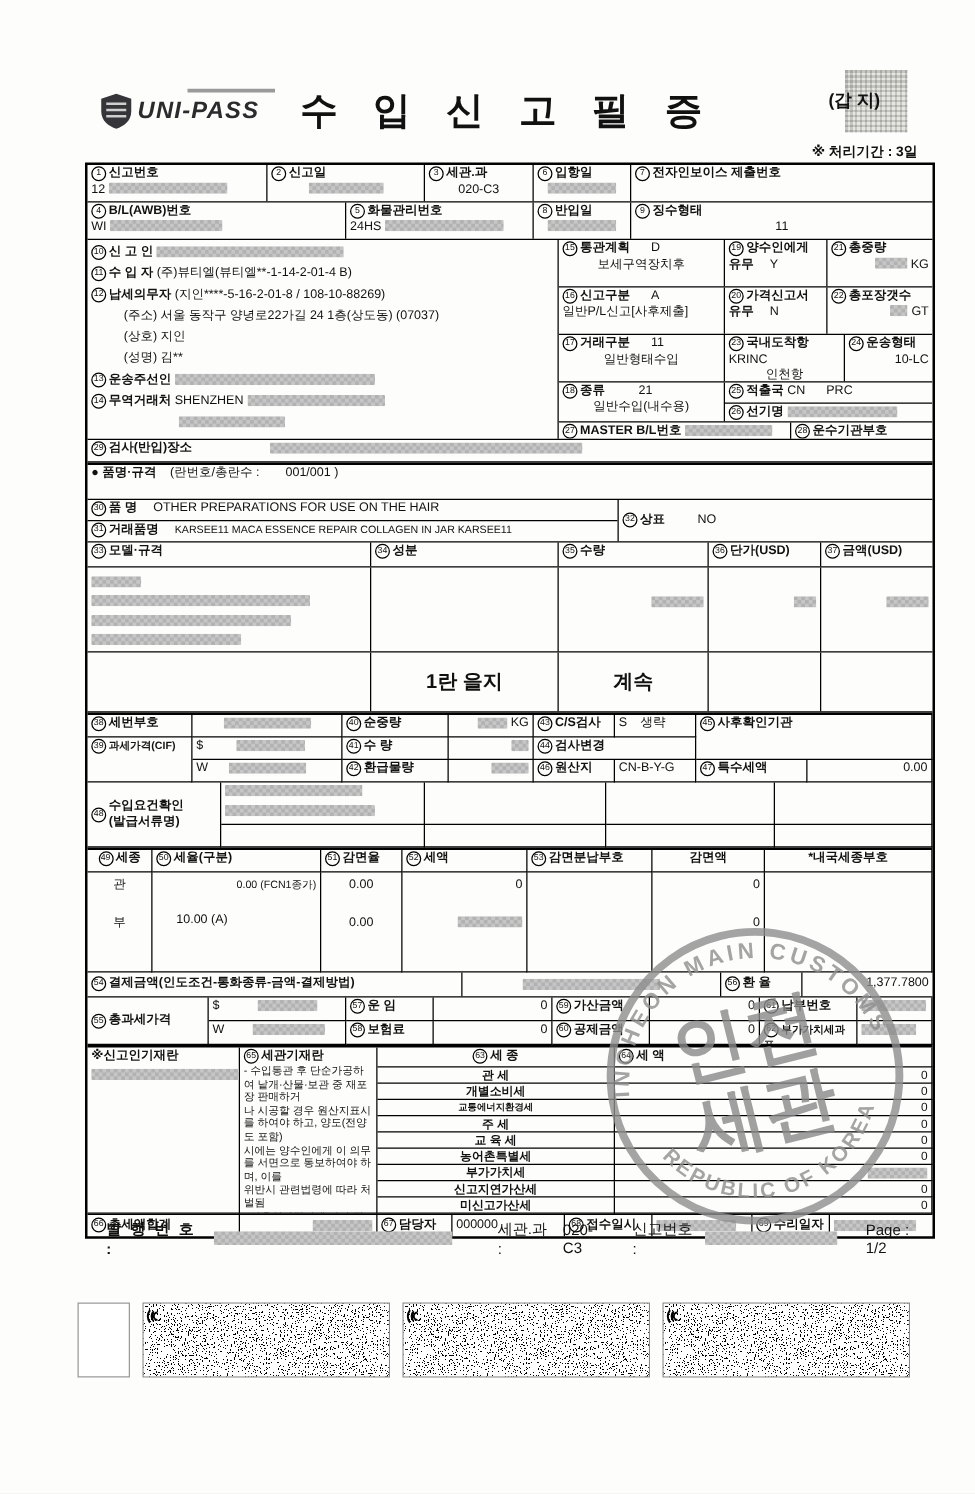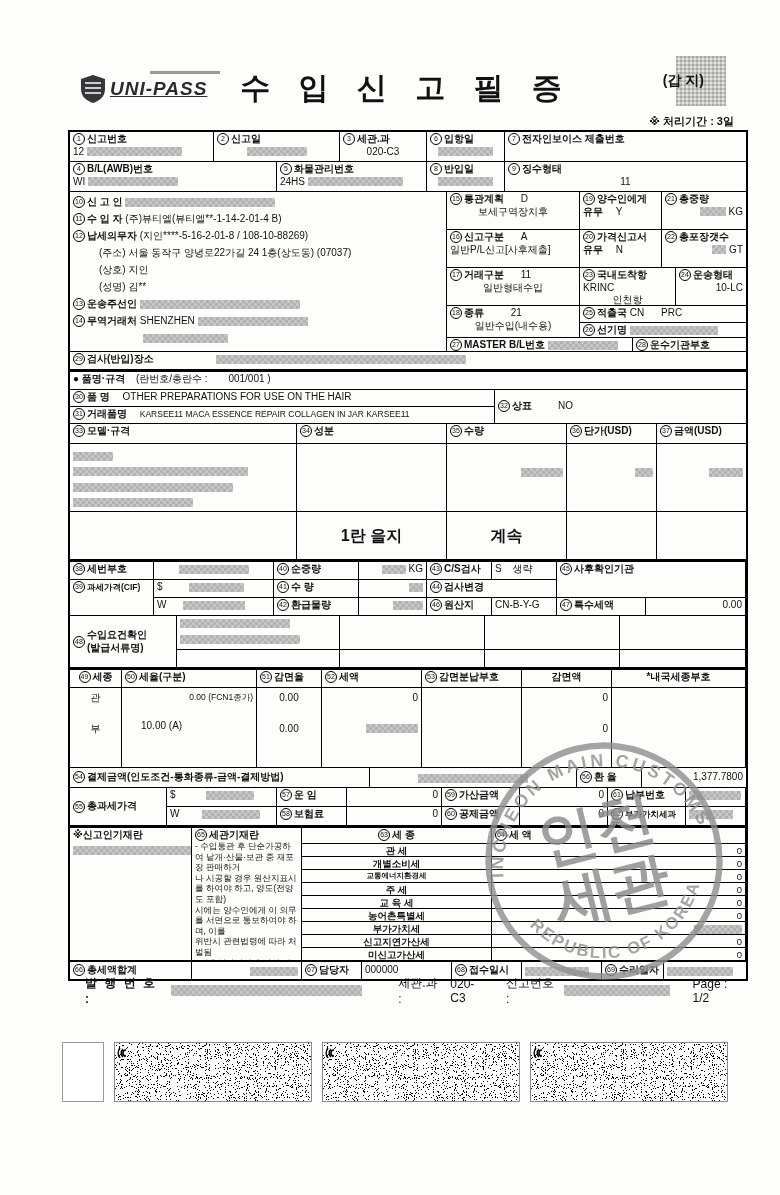--- a/index.html
+++ b/index.html
@@ -1,21 +1,21 @@
 <!DOCTYPE html>
 <html><head>
 <meta charset="utf-8">
 <style>
   html,body{margin:0;padding:0;background:#e9e9e7;}
   .page{position:relative;width:780px;height:1195px;background:#fdfdfc;margin:0 auto;
         font-family:"Liberation Sans","DejaVu Sans",sans-serif;color:#111;overflow:hidden;}
   
   .hdr{position:absolute;left:68px;top:60px;width:676px;height:68px;}
   .logo{position:absolute;left:12px;top:14px;display:flex;align-items:center;gap:4px;}
-  .logo-txt{font-size:19px;font-weight:800;font-style:italic;letter-spacing:1px;color:#2b2b2e;text-decoration:underline;}
+  .logo-txt{font-size:19px;font-weight:800;font-style:italic;letter-spacing:1px;color:#2b2b2e;}
   .logo-top{position:absolute;left:40px;top:-7px;width:70px;height:3px;background:#9a9a9a;}
   .title{position:absolute;left:0;right:0;top:8px;text-align:center;font-size:30px;font-weight:800;letter-spacing:10px;}
   .gabji{position:absolute;right:18px;top:-4px;width:50px;height:50px;
          background:repeating-linear-gradient(0deg,#cfcfcd 0 2px,#f2f2f0 2px 4px),repeating-linear-gradient(90deg,#cfcfcd 0 2px,#f2f2f0 2px 4px);background-blend-mode:multiply;}
   .gabji-lab{position:absolute;right:40px;top:12px;font-size:14px;font-weight:700;background:transparent;}
   .proc{position:absolute;right:10px;top:54px;font-size:11px;font-weight:700;}
   
   .form{position:absolute;left:68px;top:130px;width:676px;border:2px solid #000;font-size:10px;line-height:1.25;}
   .row{display:flex;border-bottom:1px solid #000;box-sizing:border-box;}
   .c{border-right:1px solid #000;box-sizing:border-box;padding:1px 3px;overflow:hidden;}
@@ -213,21 +213,21 @@
       </div>
     </div>
 
     <div class="row" style="height:18px">
       <div class="c" style="width:676px">
         <span class="cn">29</span><span class="lab">검사(반입)장소</span>
         <span class="rd" style="width:250px;margin-left:60px"></span>
       </div>
     </div>
 
-    <div class="row thick" style="height:20px">
+    <div class="row thick" style="height:30px">
       <div class="c" style="width:676px">
         <span class="lab">● 품명·규격</span>
         <span style="padding-left:8px">(란번호/총란수 :</span>
         <span style="padding-left:18px">001/001  )</span>
       </div>
     </div>
 
     <div class="row" style="height:34px">
       <div style="width:425px;border-right:1px solid #000;box-sizing:border-box">
         <div class="c" style="width:100%;border-right:none;border-bottom:1px solid #000;height:17px">

